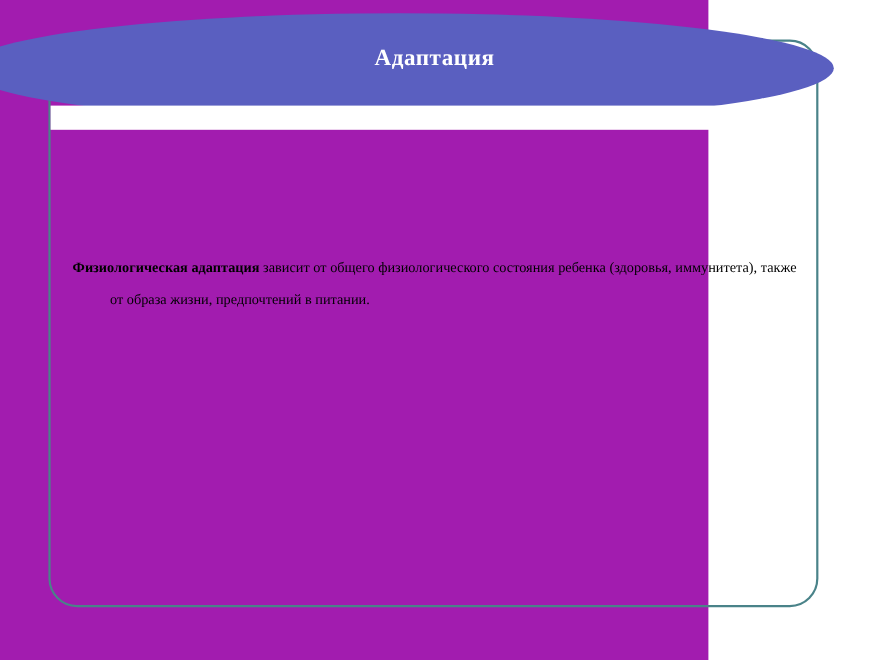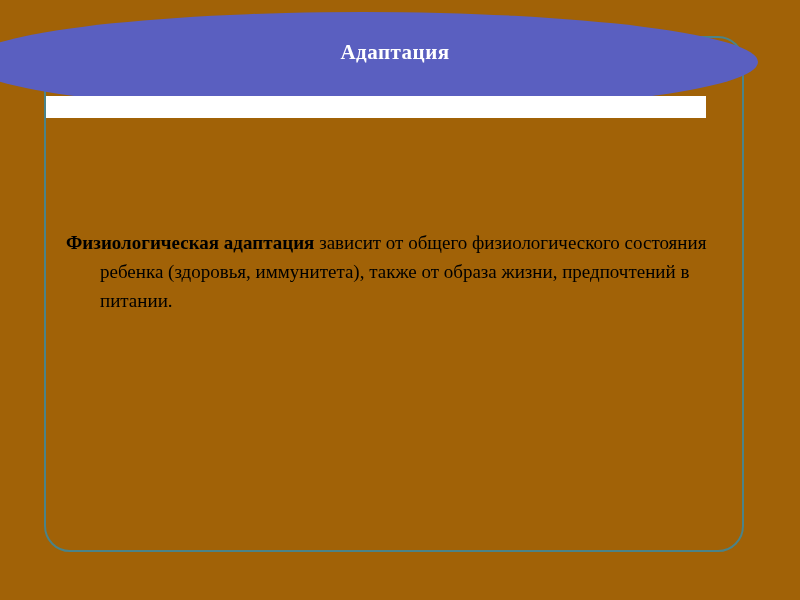--- a/index.html
+++ b/index.html
@@ -9,23 +9,23 @@
   body {
     width: 800px;
     height: 600px;
     background: #ffffff;
     font-family: "Liberation Serif", serif;
     overflow: hidden;
   }
 
   .slide {
     position: relative;
-    width: 800px;
+    width: 644px;
     height: 600px;
-    background: #a16207;
+    background: #a21caf;
   }
 
   
   .frame {
     position: absolute;
     left: 44px;
     top: 36px;
     width: 700px;
     height: 516px;
     border: 2px solid #4a8389;
@@ -67,21 +67,21 @@
     height: 22px;
     background: #ffffff;
   }
 
   .body-text {
     position: absolute;
     left: 66px;
     top: 228px;
     width: 660px;
     font-family: "Liberation Serif", serif;
-    font-size: 19px;
+    font-size: 13px;
     line-height: 29px;
     color: #000000;
     text-indent: 0;
   }
 
   .body-text p {
     margin: 0;
     padding-left: 34px;
     text-indent: -34px;
   }

